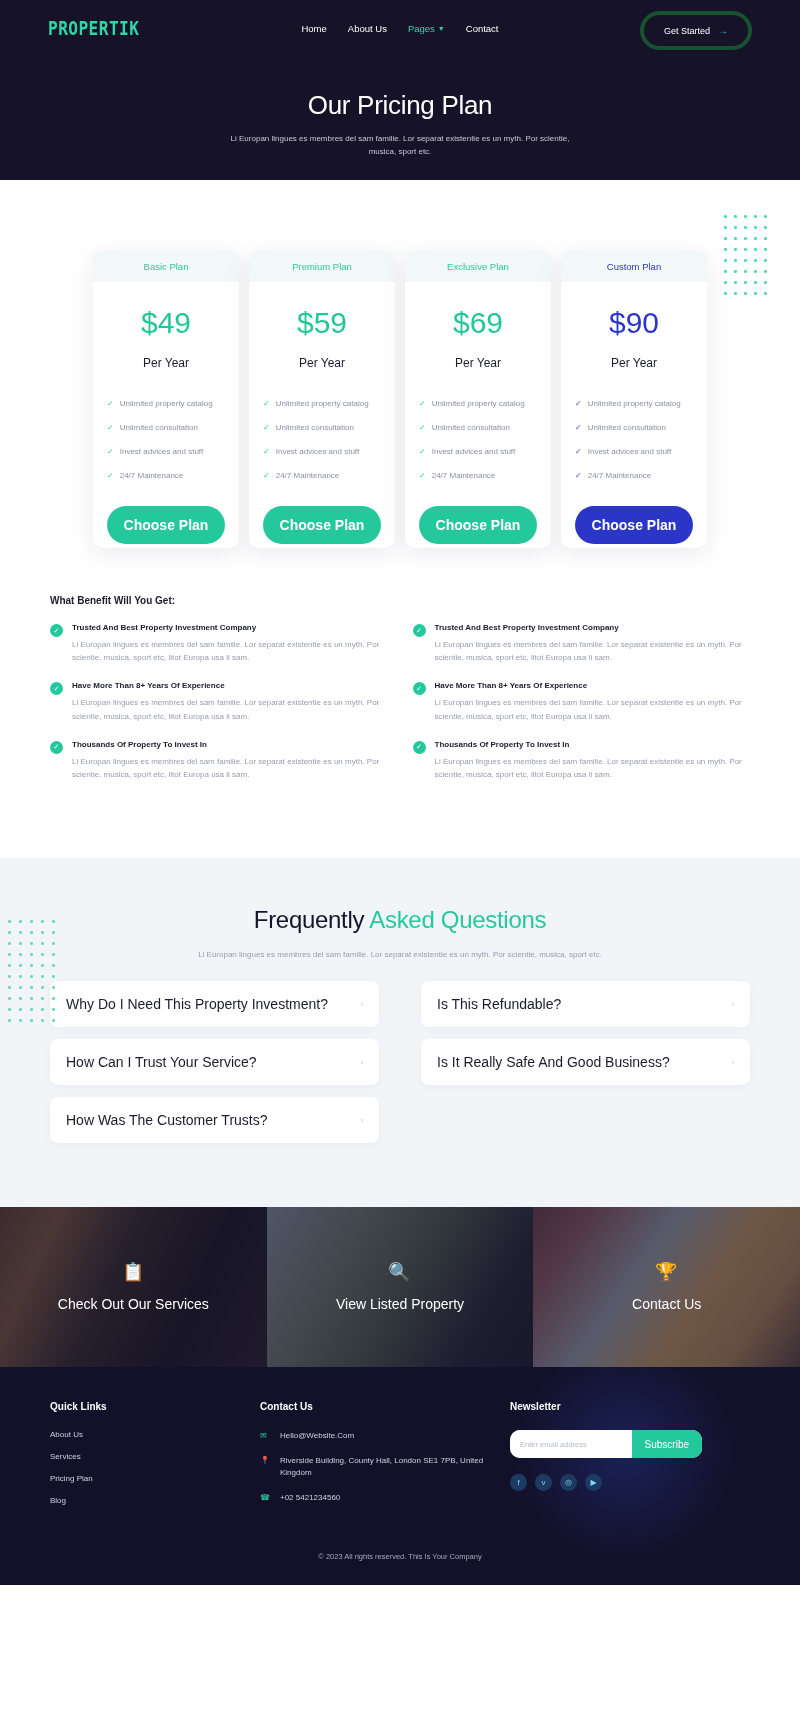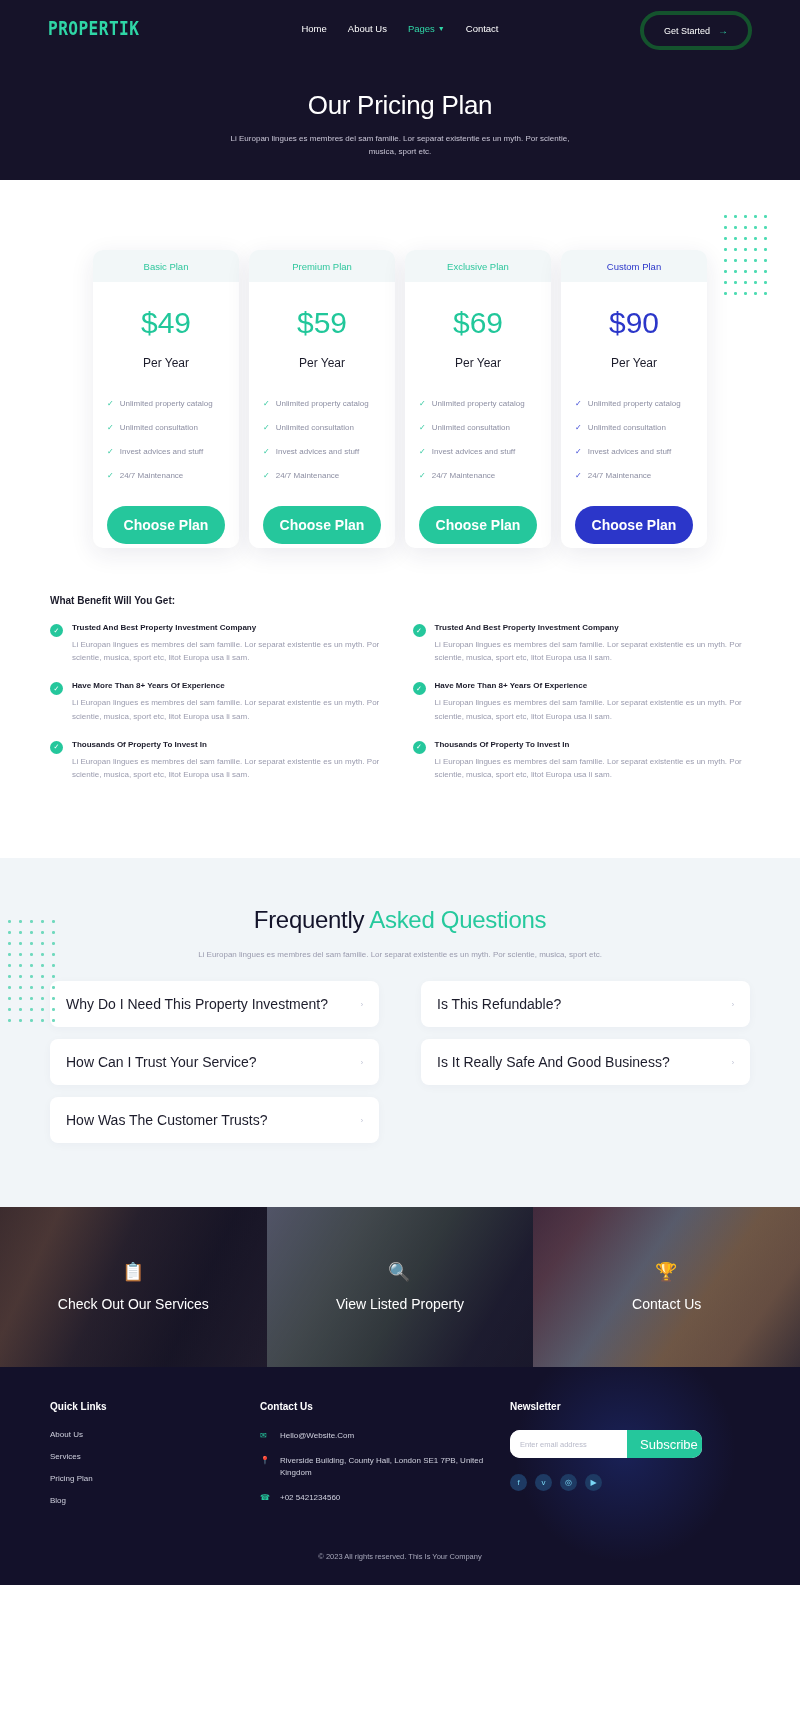--- a/index.html
+++ b/index.html
@@ -369,21 +369,21 @@
     padding: 0 10px;
     font-size: 7.5px;
     color: #1c1c2b;
     font-family: "Liberation Sans", sans-serif;
   }
   .nl-form input::placeholder { color: #b8bac9; }
   .nl-btn {
     background: #25c79c;
     color: #ffffff;
     border: none;
-    font-size: 13px;
+    font-size: 10px;
     padding: 0 13px;
     cursor: pointer;
     font-family: "Liberation Sans", sans-serif;
   }
   .socials { display: flex; gap: 8px; margin-top: 16px; }
   .soc {
     width: 17px; height: 17px;
     border-radius: 50%;
     background: #1e3a63;
     color: #7ad7f5;

